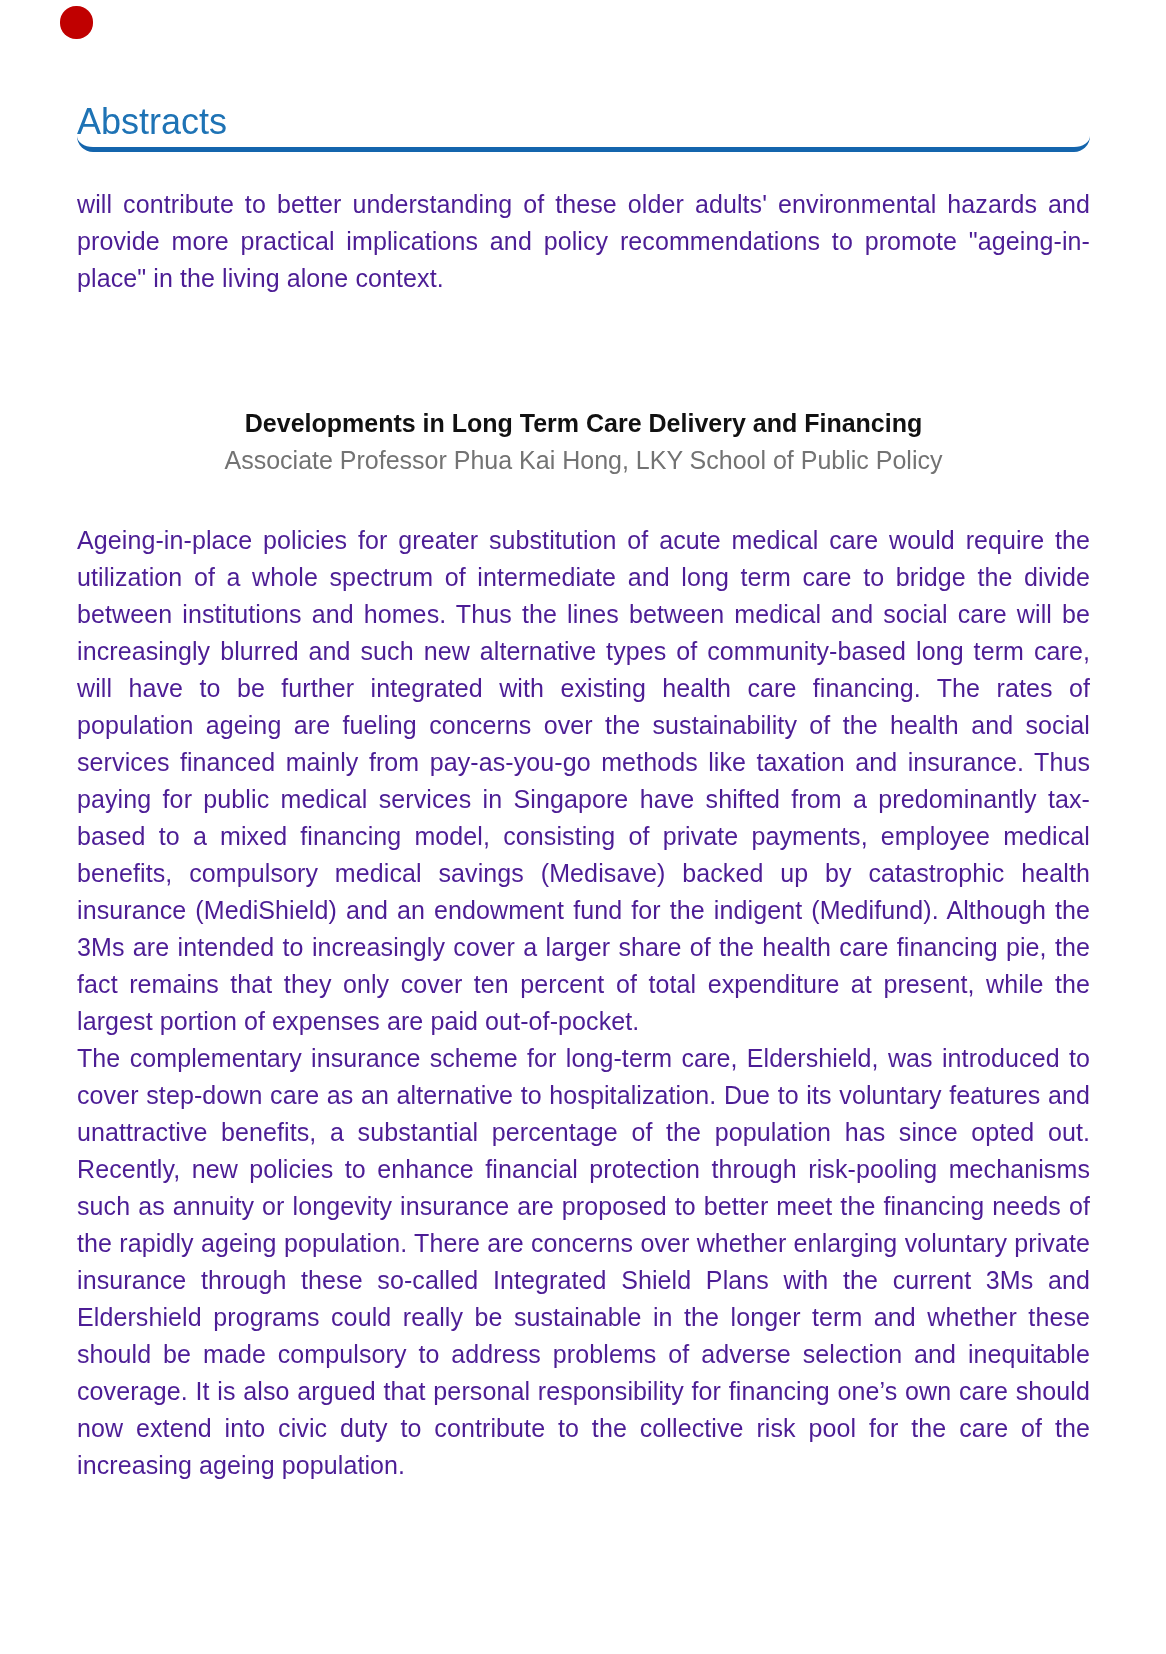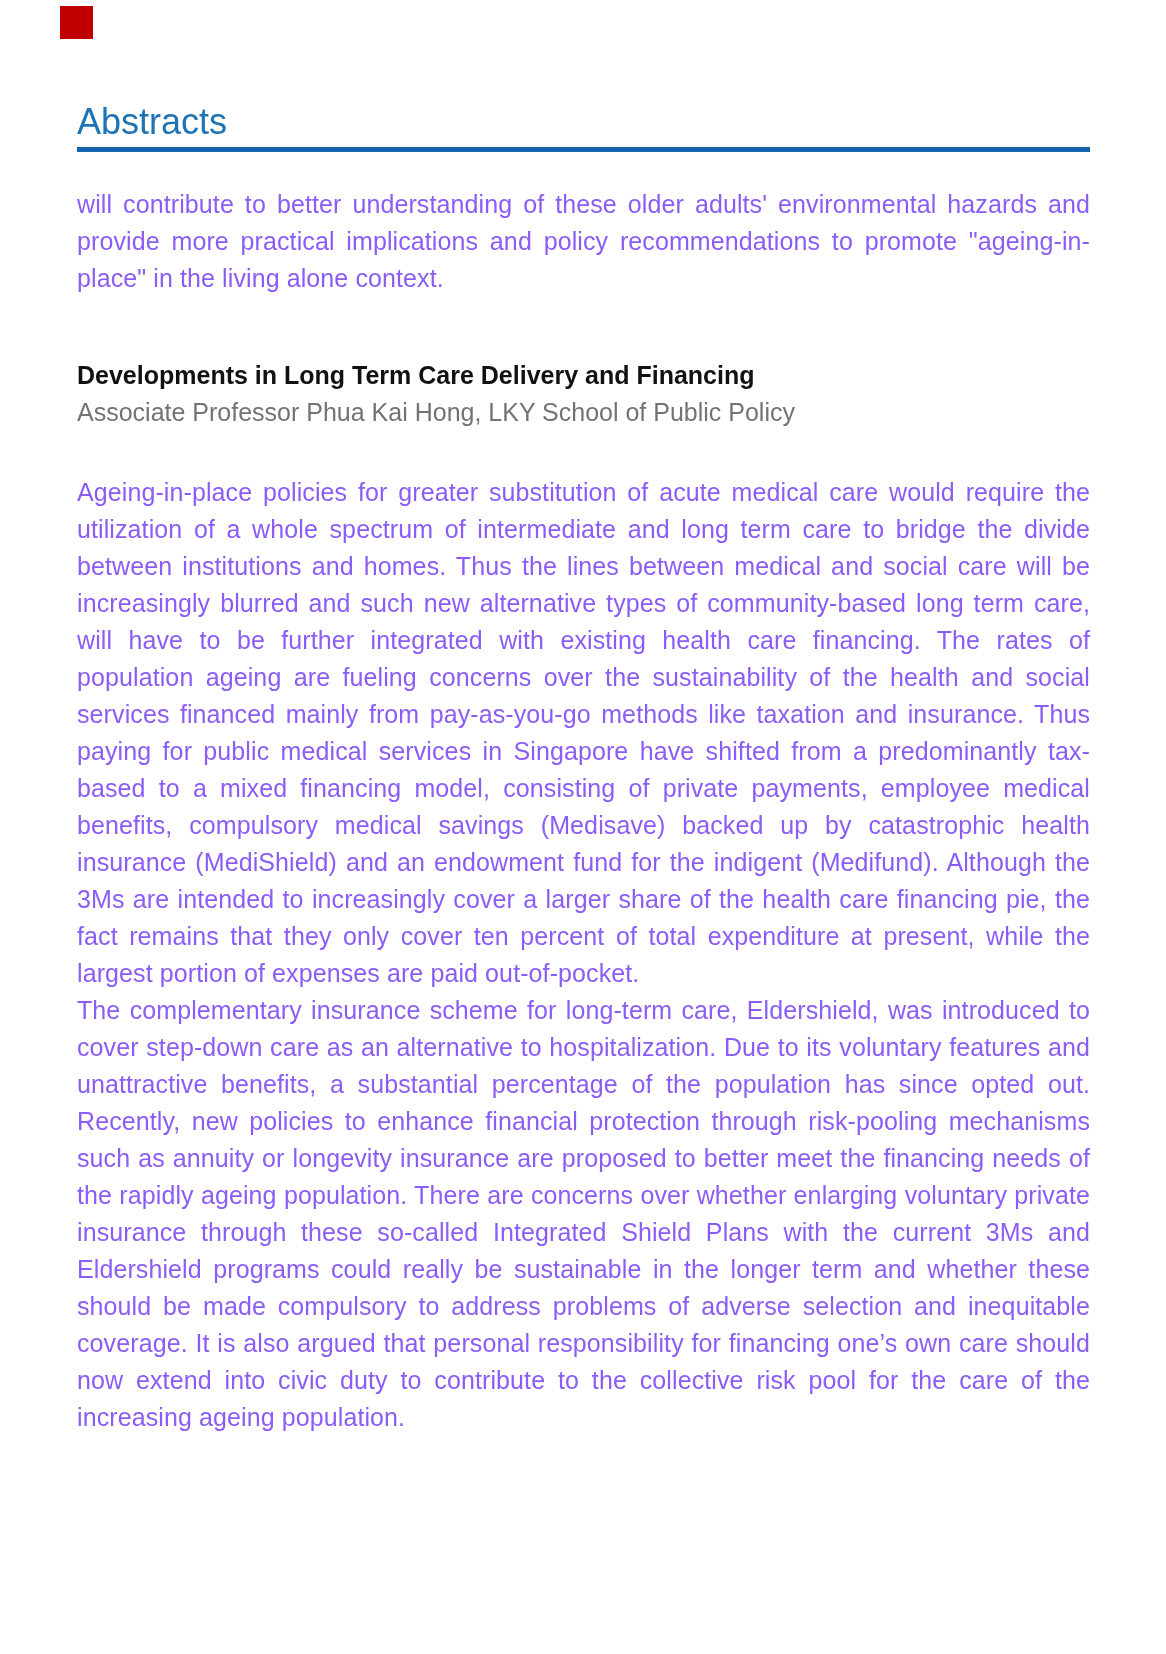--- a/index.html
+++ b/index.html
@@ -1,15 +1,15 @@
 <!DOCTYPE html>
 <html><head>
 <meta charset="utf-8">
 <style>
-  * { margin: 0; padding: 0; box-sizing: border-box; }
+  * { margin: 0; padding: 0; box-sizing: border-box; border-radius: 16px; }
   html, body {
     background: #ffffff;
   }
   body {
     width: 1166px;
     height: 1654px;
     position: relative;
     overflow: hidden;
     font-family: "Liberation Sans", "DejaVu Sans", sans-serif;
     color: #1a1a1a;
@@ -33,28 +33,29 @@
     line-height: 36px;
     font-weight: 400;
     color: #1e73b5;
     padding-bottom: 7px;
     border-bottom: 5px solid #1465ad;
   }
   p.body {
     font-size: 25px;
     line-height: 37px;
     text-align: justify;
-    color: #8b5cf6;
+    color: #4c1d95;
     letter-spacing: 0.1px;
   }
   .intro {
     margin-top: 34px;
   }
   .abstract-header {
-    margin-top: 60px;
+    margin-top: 108px;
+    text-align: center;
   }
   .abstract-title {
     font-size: 25px;
     line-height: 37px;
     font-weight: 700;
     color: #111;
   }
   .abstract-author {
     font-size: 25px;
     line-height: 37px;

